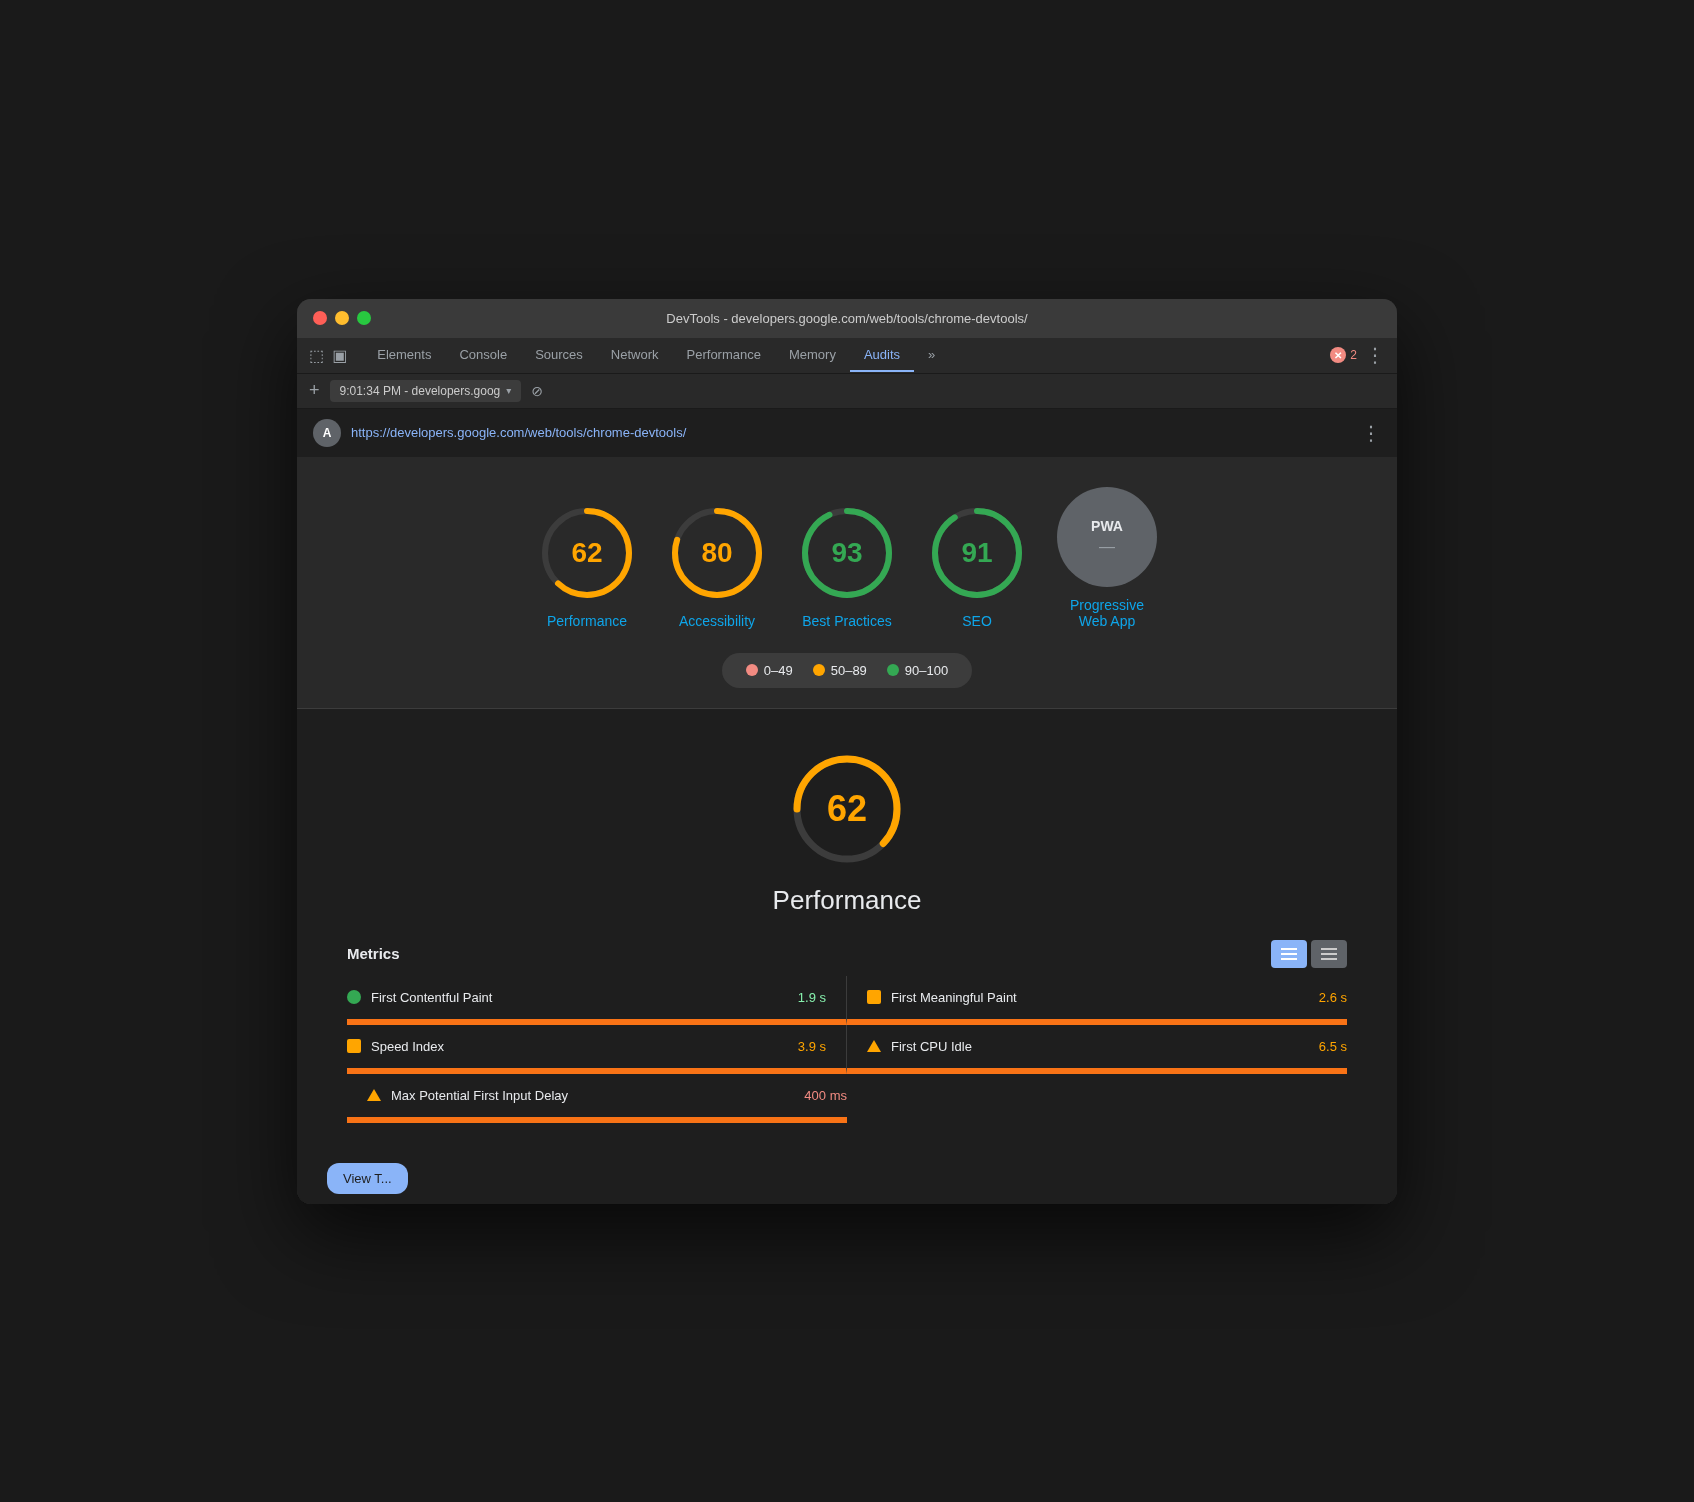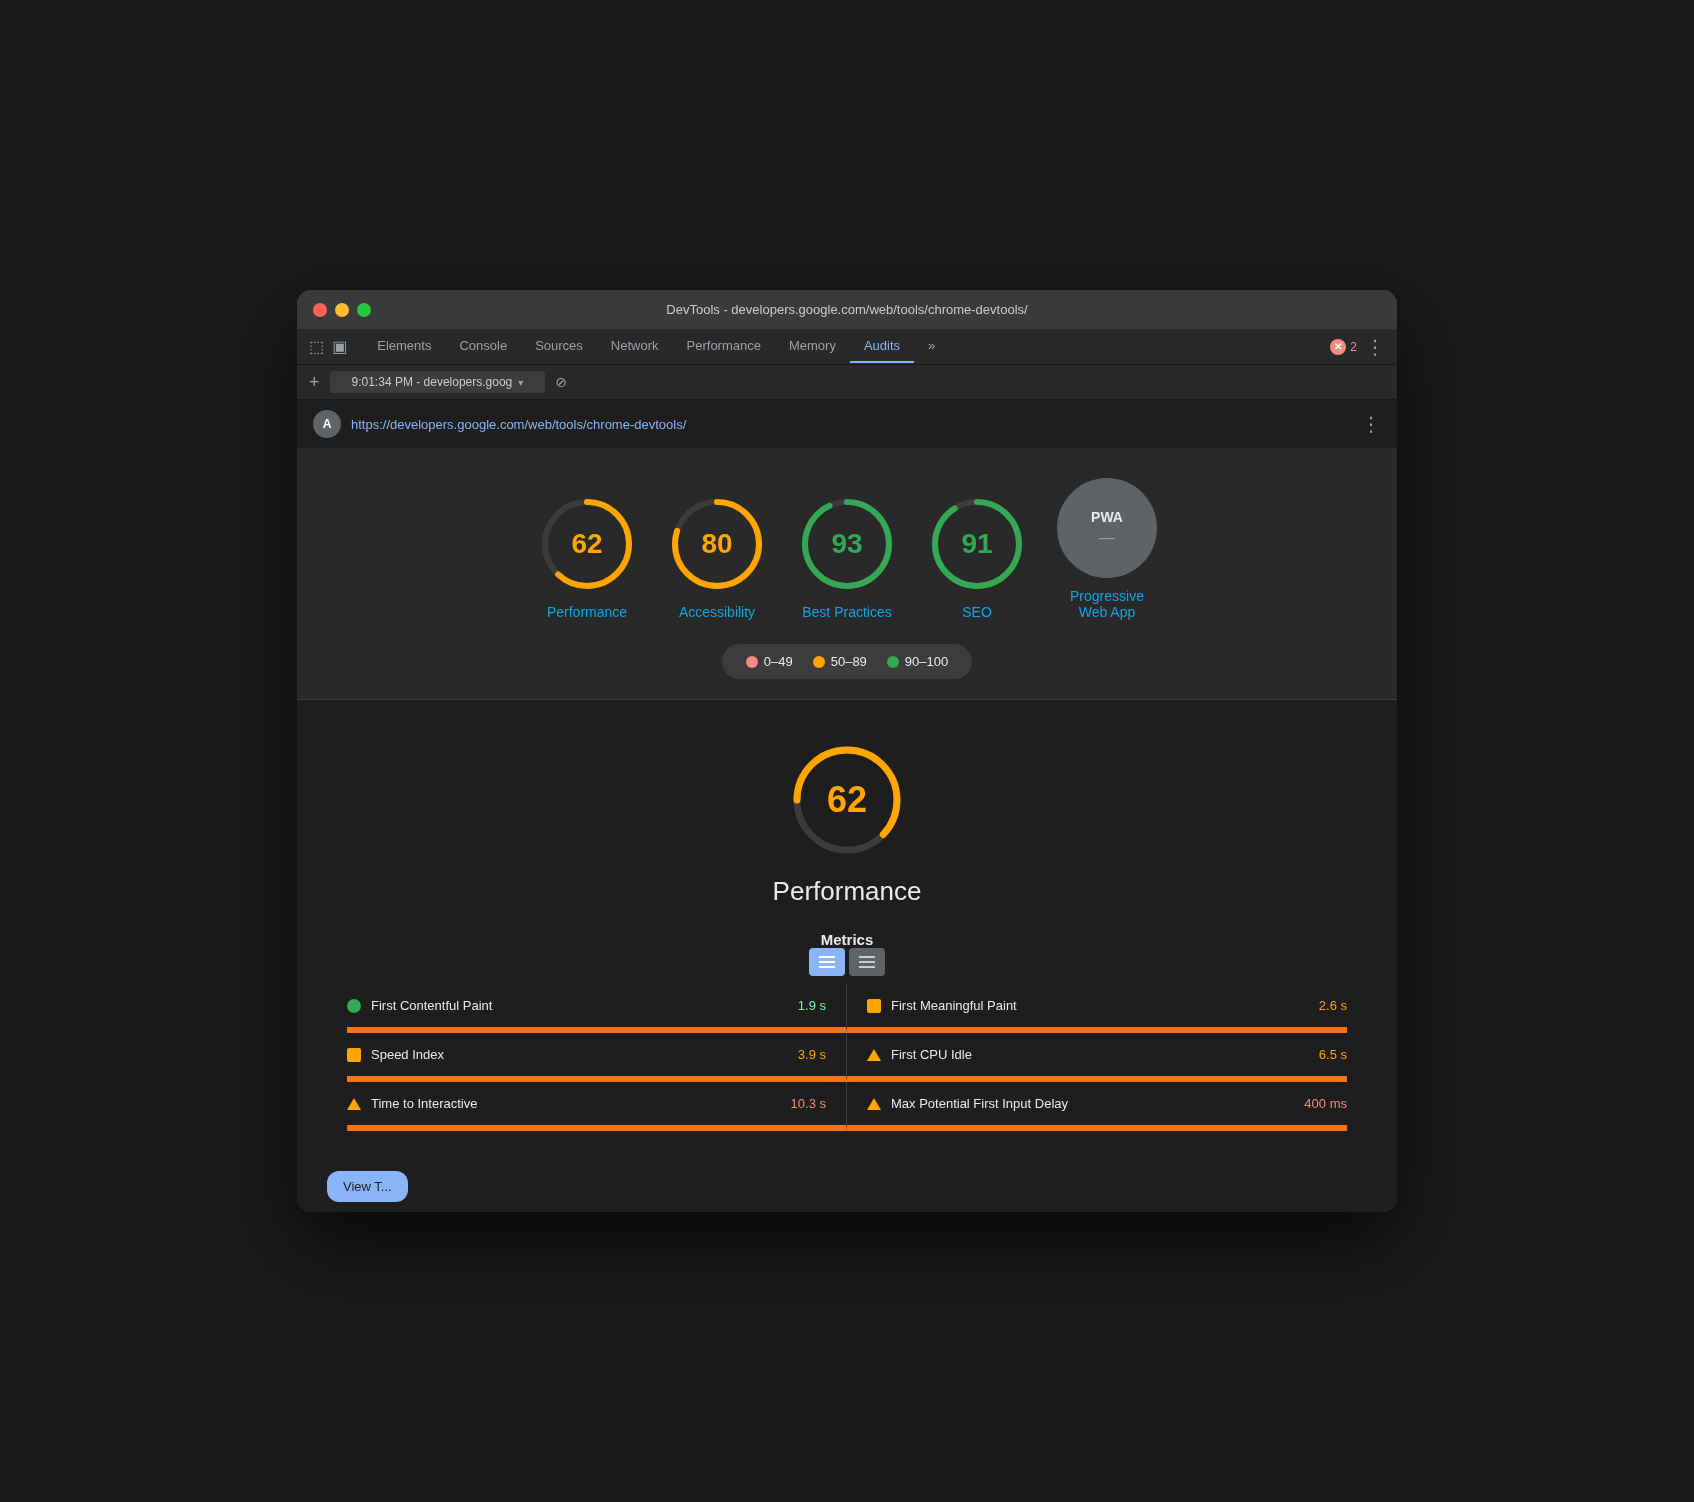--- a/index.html
+++ b/index.html
@@ -120,21 +120,21 @@
       border-bottom: 1px solid #1a1a1a;
     }
     .new-tab-btn {
       color: #9aa0a6;
       font-size: 18px;
       cursor: pointer;
     }
     .address-pill {
       background: #3c3c3c;
       border-radius: 4px;
-      padding: 4px 22px;
+      padding: 4px 10px;
       display: flex;
       align-items: center;
       gap: 6px;
       font-size: 12px;
       color: #ccc;
     }
     .dropdown-arrow {
       color: #9aa0a6;
       font-size: 10px;
     }
@@ -318,21 +318,20 @@
     
     .metrics-section {
       width: 100%;
       padding: 0 30px;
     }
     .metrics-header {
       display: flex;
       align-items: center;
       justify-content: space-between;
       margin-bottom: 8px;
-      flex-direction: column;
     }
     .metrics-title {
       color: #e8eaed;
       font-size: 15px;
       font-weight: 600;
     }
     .view-toggle {
       display: flex;
       gap: 4px;
     }
@@ -605,25 +604,20 @@
             <span class="metric-name">Speed Index</span>
             <span class="metric-value orange">3.9 s</span>
           </div>
 
           <div class="metric-row metric-right">
             <div class="metric-icon orange-triangle"></div>
             <span class="metric-name">First CPU Idle</span>
             <span class="metric-value orange">6.5 s</span>
           </div>
 
-          <div class="metric-row metric-left">
-            <div class="metric-icon orange-triangle"></div>
-            <span class="metric-name">Time to Interactive</span>
-            <span class="metric-value red">10.3 s</span>
-          </div>
 
           <div class="metric-row metric-right">
             <div class="metric-icon orange-triangle"></div>
             <span class="metric-name">Max Potential First Input Delay</span>
             <span class="metric-value red">400 ms</span>
           </div>
         </div>
       </div>
     </div>
 

